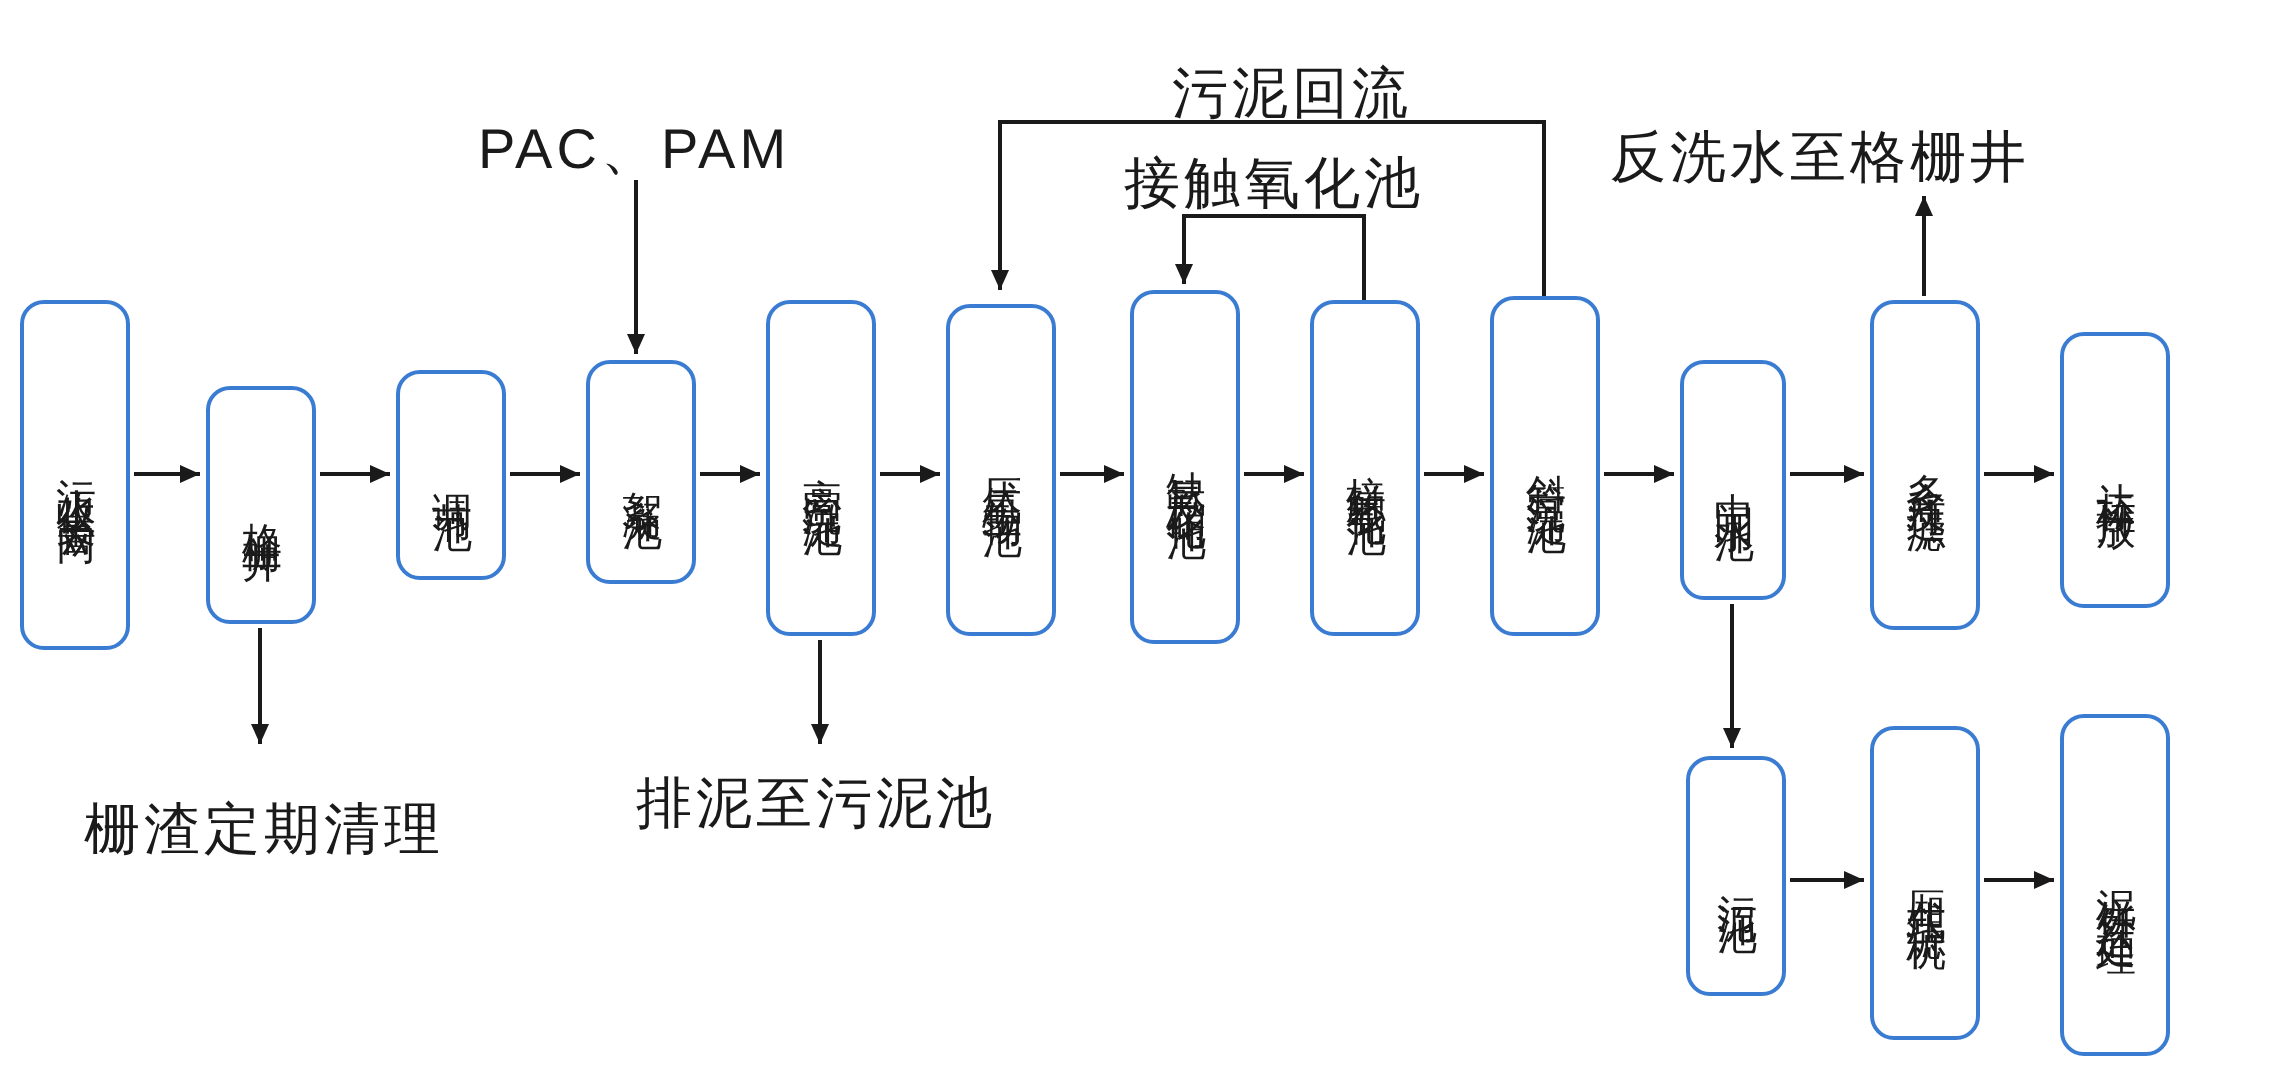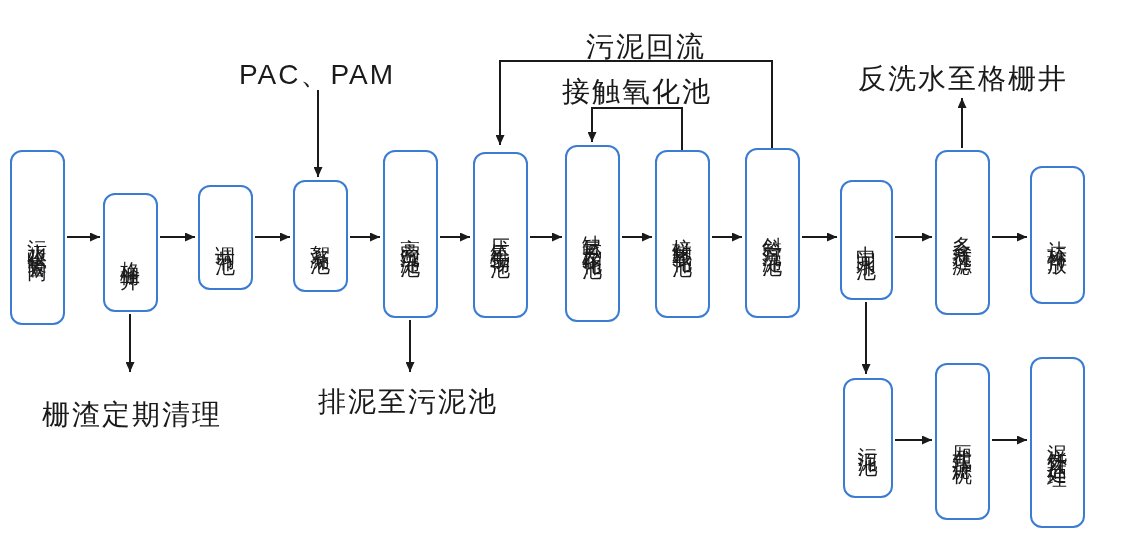--- a/index.html
+++ b/index.html
@@ -131,17 +131,17 @@
   <div class="node" style="left:935px; top:363px; width:55px; height:157px;">
     <span class="vtext">厢式压滤机</span>
   </div>
   <div class="node" style="left:1030px; top:357px; width:55px; height:171px;">
     <span class="vtext">泥饼外运处理</span>
   </div>
 
   <div class="annotation" style="left:317px; top:56px;">PAC、PAM</div>
   <div class="annotation" style="left:646px; top:28px;">污泥回流</div>
   <div class="annotation" style="left:637px; top:73px;">接触氧化池</div>
-  <div class="annotation" style="left:963px; top:60px;">反洗水至格栅井</div>
+  <div class="annotation" style="left:910px; top:60px;">反洗水至格栅井</div>
   <div class="annotation" style="left:132px; top:396px;">栅渣定期清理</div>
   <div class="annotation" style="left:408px; top:383px;text-align:center;">排泥至污泥池</div>
 
 </div>
 
 </body></html>

